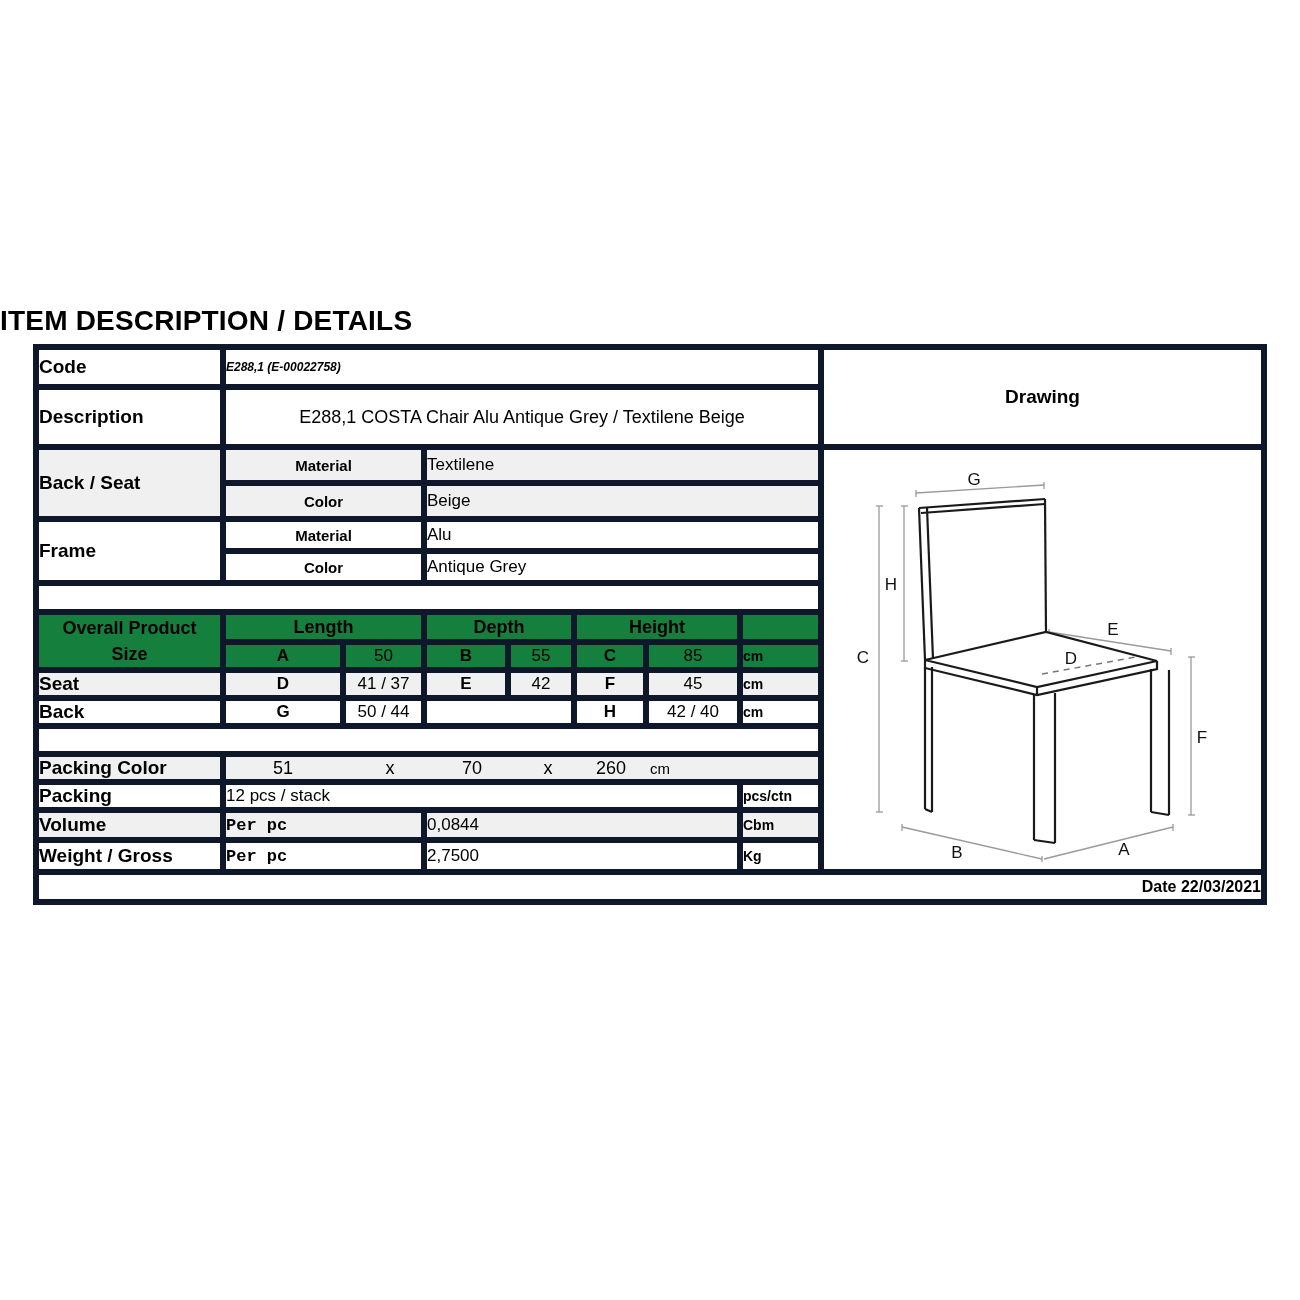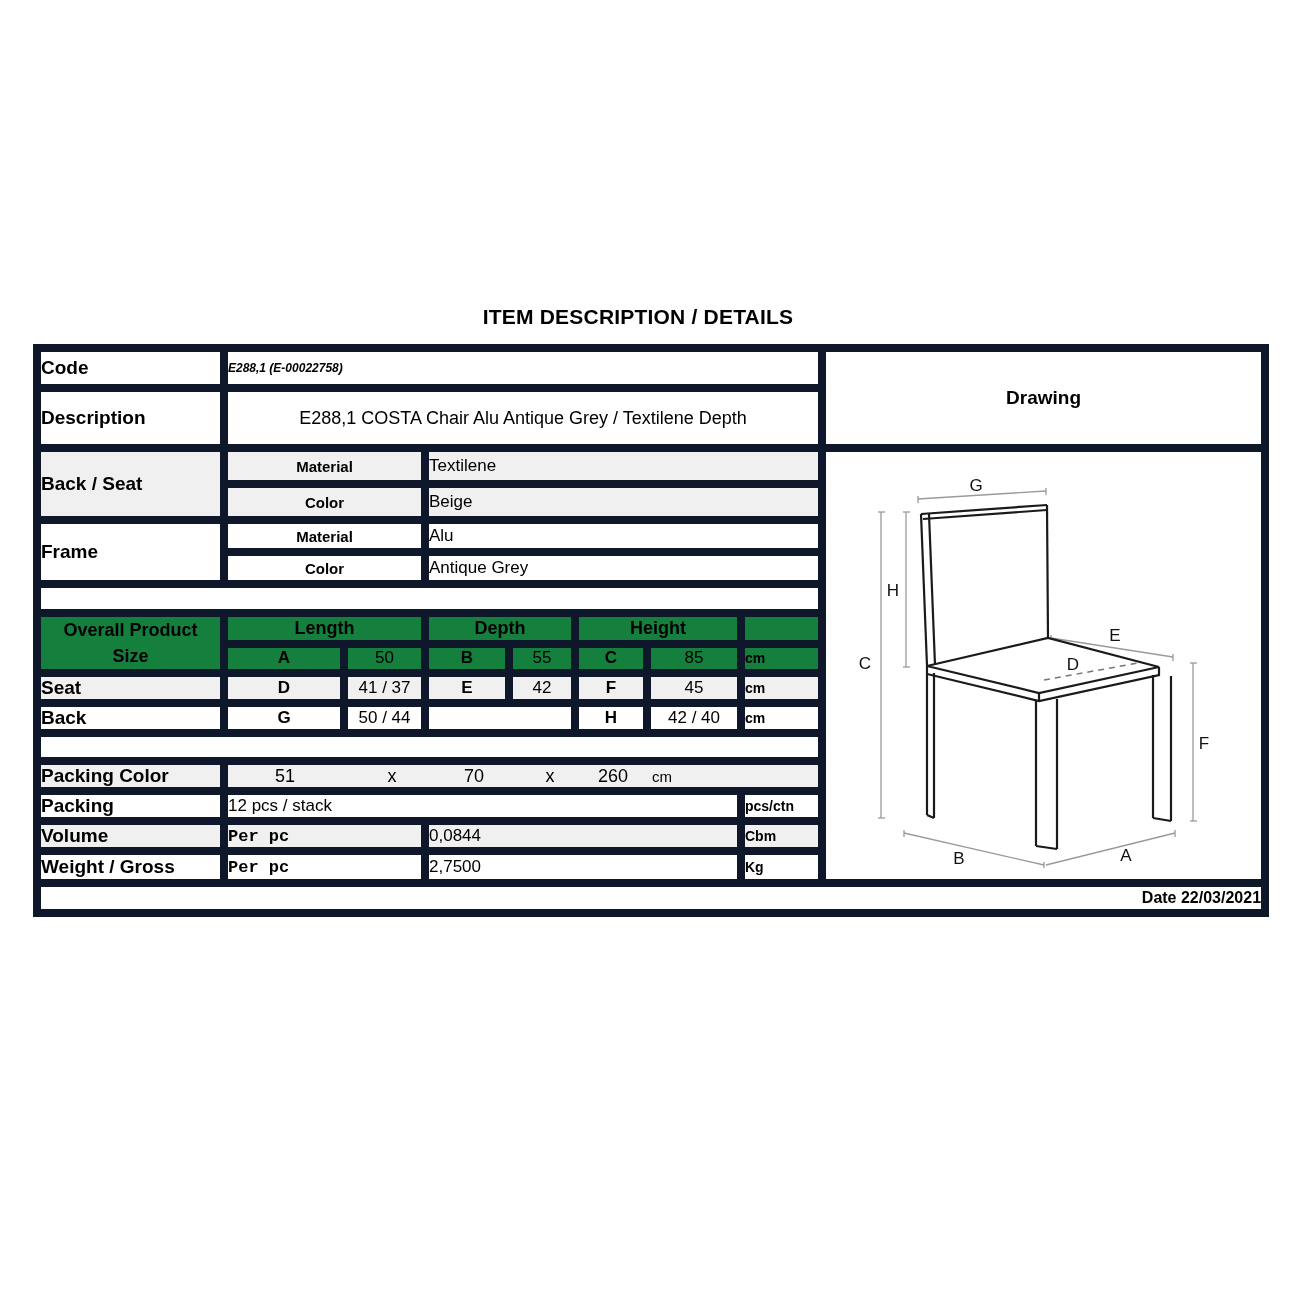--- a/index.html
+++ b/index.html
@@ -2,28 +2,28 @@
 <html><head>
 <meta charset="utf-8">
 <style>
   html,body { margin:0; padding:0; background:#ffffff; }
   .page {
     position:relative; width:1300px; height:1300px; background:#ffffff;
     font-family:"Liberation Sans", sans-serif; color:#000;
   }
   .title {
     position:absolute; left:0; top:305px; width:1276px;
-    text-align:center; font-size:21px; font-weight:bold; letter-spacing:.2px;
+    font-size:28px; font-weight:bold; letter-spacing:.2px;
   }
   table.spec {
     position:absolute; left:33px; top:344px;
     border-collapse:collapse; table-layout:fixed; width:1230px;
     border:4px solid #000;
   }
-  table.spec td { border:8px solid #0f172a; padding:0; vertical-align:middle; overflow:hidden; }
+  table.spec td { border:6px solid #0f172a; padding:0; vertical-align:middle; overflow:hidden; }
   .lbl   { font-size:19px; font-weight:bold; text-align:left; padding-left:5px; }
   .bval  { font-size:12px; font-weight:bold; text-align:left;font-style:italic; }
   .val   { font-size:17px; text-align:left; }
   .desc  { font-size:18px; text-align:center; }
   .sub   { font-size:15px; font-weight:bold; text-align:center; }
   .hdr   { font-size:18px; font-weight:bold; text-align:center; }
   .letter{ font-size:17px; font-weight:bold; text-align:center; }
   .num   { font-size:17px; text-align:center; }
   .unit  { font-size:14px; font-weight:bold; text-align:left; padding-left:4px; }
   .per   { font-size:17px; font-weight:bold; text-align:left;font-family:Liberation Mono, monospace; }
@@ -60,21 +60,21 @@
 
     <tbody>
         <tr style="height:40px">
       <td class="lbl">Code</td>
       <td class="bval" colspan="7">E288,1 (E-00022758)</td>
       <td class="drawhead" rowspan="2">Drawing</td>
     </tr>
 
     <tr style="height:60px">
       <td class="lbl">Description</td>
-      <td class="desc" colspan="7">E288,1 COSTA Chair Alu Antique Grey / Textilene Depth</td>
+      <td class="desc" colspan="7">E288,1 COSTA Chair Alu Antique Grey / Textilene Beige</td>
     </tr>
 
     <tr style="height:36px">
       <td class="lbl grey" rowspan="2">Back / Seat</td>
       <td class="sub grey" colspan="2">Material</td>
       <td class="val grey" colspan="5">Textilene</td>
       <td class="drawcell" rowspan="14">
 
         <svg width="439" height="415" viewBox="0 0 439 415">
 

